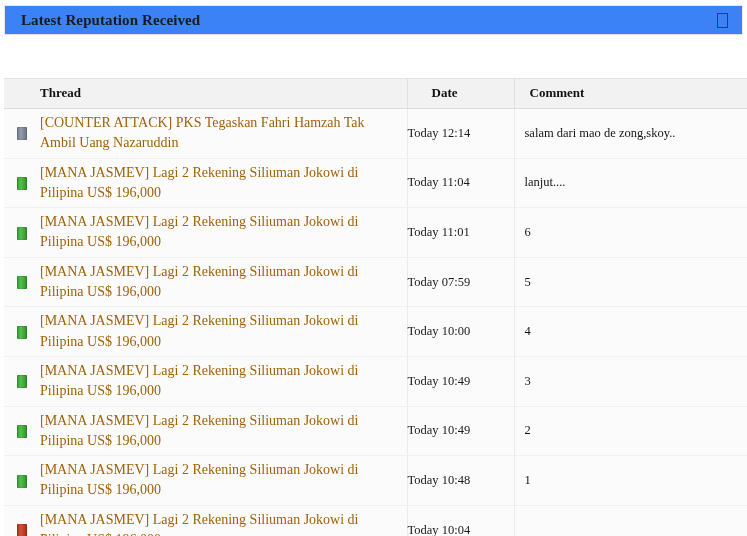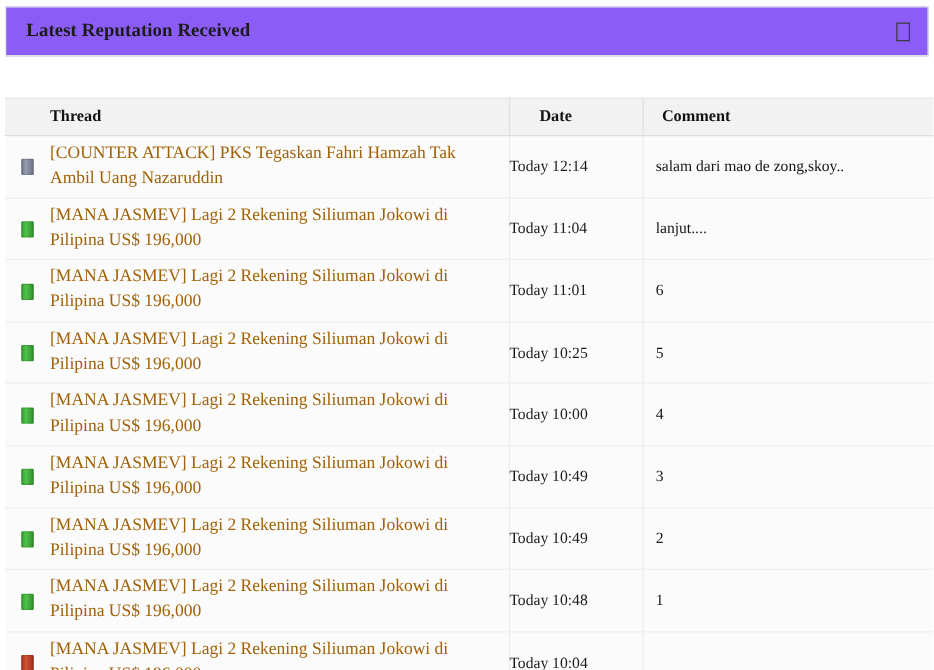--- a/index.html
+++ b/index.html
@@ -19,22 +19,22 @@
     background: #ffffff;
     overflow: hidden;
   }
 
   
   .panel-head {
     position: absolute;
     left: 4px;
     top: 5px;
     width: 739px;
-    height: 40px;
-    background: #8b5cf6;
+    height: 30px;
+    background: #3b82f6;
     border: 1px solid #e8e8e8;
     border-bottom: 1px solid #dedede;
     display: flex;
     align-items: center;
     justify-content: space-between;
     padding: 0 14px 0 16px;
   }
   .panel-title {
     font-size: 15px;
     font-weight: bold;
@@ -207,21 +207,21 @@
         </tr>
         <tr>
           <td class="td-icon"><span class="rep-icon pos"></span></td>
           <td class="td-thread"><a class="thread-link">[MANA JASMEV] Lagi 2 Rekening Siliuman Jokowi di Pilipina US$ 196,000</a></td>
           <td class="td-date">Today 11:01</td>
           <td class="td-comment">6</td>
         </tr>
         <tr>
           <td class="td-icon"><span class="rep-icon pos"></span></td>
           <td class="td-thread"><a class="thread-link">[MANA JASMEV] Lagi 2 Rekening Siliuman Jokowi di Pilipina US$ 196,000</a></td>
-          <td class="td-date">Today 10:25</td>
+          <td class="td-date">Today 07:59</td>
           <td class="td-comment">5</td>
         </tr>
         <tr>
           <td class="td-icon"><span class="rep-icon pos"></span></td>
           <td class="td-thread"><a class="thread-link">[MANA JASMEV] Lagi 2 Rekening Siliuman Jokowi di Pilipina US$ 196,000</a></td>
           <td class="td-date">Today 10:00</td>
           <td class="td-comment">4</td>
         </tr>
         <tr>
           <td class="td-icon"><span class="rep-icon pos"></span></td>

